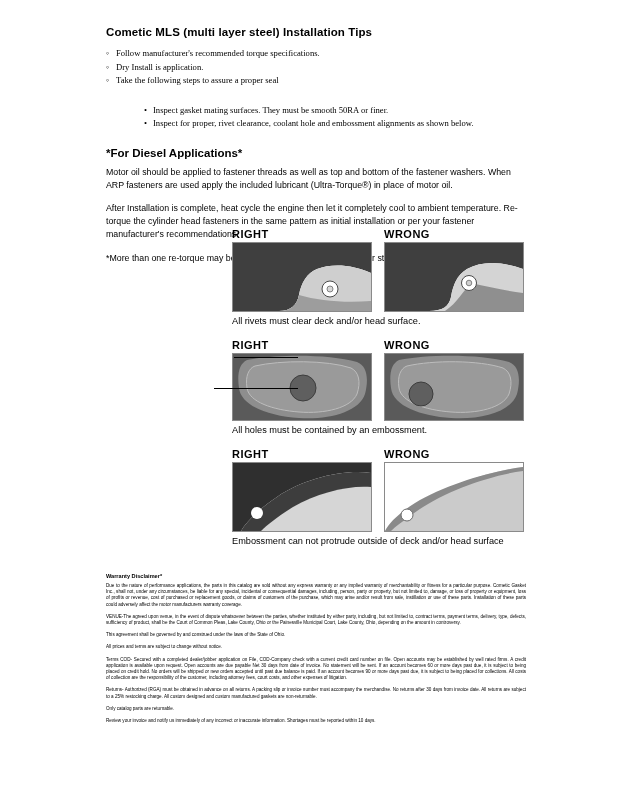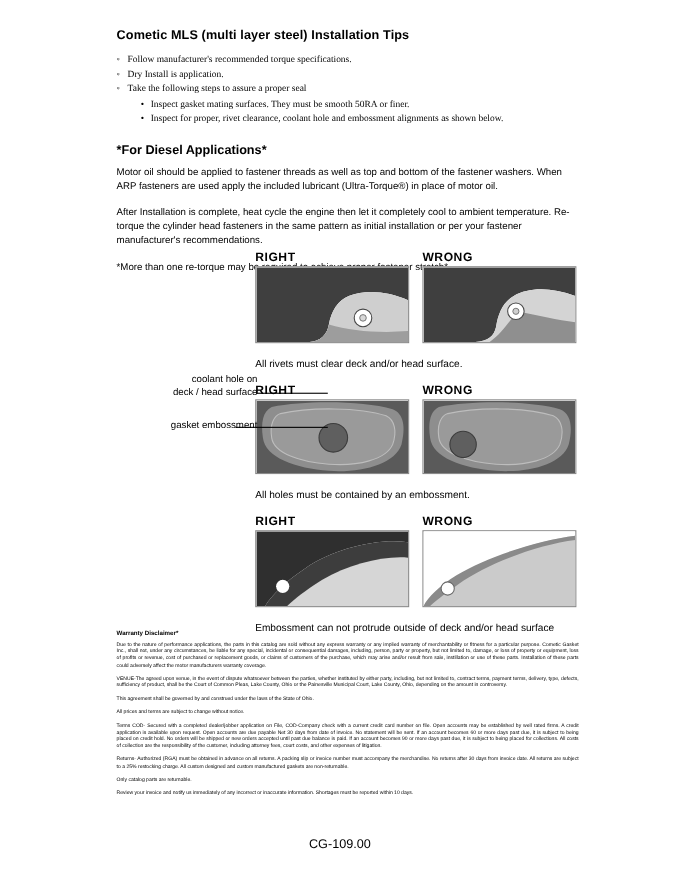--- a/index.html
+++ b/index.html
@@ -47,21 +47,21 @@
   }
   ul.bullets > li::before {
     content: "\25E6";
     position: absolute;
     left: 0;
     top: 0;
     font-size: 8.6px;
   }
   ul.subbullets {
     list-style: none;
-    margin: 0;
+    margin: 16px;
     padding: 0 0 0 12px;
   }
   ul.subbullets > li {
     font-size: 8.6px;
     line-height: 13.5px;
     padding-left: 9px;
     position: relative;
   }
   ul.subbullets > li::before {
     content: "\2022";
@@ -108,21 +108,21 @@
     width: 138px;
     height: 68px;
     border: 1px solid #8a8a8a;
     position: relative;
     overflow: hidden;
     background: #ffffff;
   }
   .fig-img.tall { height: 66px; }
   .caption {
     font-size: 9.2px;
-    margin-top: 13px;
+    margin-top: 3px;
     margin-bottom: 12px;
     line-height: 12px;
   }
   .caption.two-line { line-height: 12.5px; }
 
   
   .callouts {
     position: absolute;
     left: 104px;
     top: 338px;
@@ -285,35 +285,29 @@
             <path d="M138,8 C106,12 60,28 32,48 C18,58 10,64 6,68 L0,68 C4,60 14,50 30,40 C60,22 106,8 138,4 Z" fill="#8a8a8a"></path>
             <circle cx="22" cy="52" r="6" fill="#ffffff" stroke="#6a6a6a" stroke-width="1"></circle>
           </svg>
         </div>
       </div>
     </div>
     <div class="caption two-line">Embossment can not protrude outside of deck and/or head surface</div>
 
   </div>
 
-  <div class="callouts">
-    <div class="callout-line">coolant hole on</div>
-    <div class="callout-line">deck / head surface</div>
-    <div class="callout-line" style="margin-top:18px;">gasket embossment</div>
-  </div>
   <div class="leader" style="left:234px; top:357px; width:64px;"></div>
   <div class="leader" style="left:214px; top:388px; width:84px;"></div>
 
   <div class="warranty">
     <h3>Warranty Disclaimer*</h3>
     <p>Due to the nature of performance applications, the parts in this catalog are sold without any express warranty or any implied warranty of merchantability or fitness for a particular purpose.  Cometic Gasket Inc., shall not, under any circumstances, be liable for any special, incidental or consequential damages, including, person, party or property, but not limited to, damage, or loss of property or equipment, loss of profits or revenue, cost of purchased or replacement goods, or claims of customers of the purchase, which may arise and/or result from sale, instillation or use of these parts.  Installation of these parts could adversely affect the motor manufacturers warranty coverage.</p>
     <p>VENUE-The agreed upon venue, in the event of dispute whatsoever between the parties, whether instituted by either party, including, but not limited to, contract terms, payment terms, delivery, type, defects, sufficiency of product, shall be the Court of Common Pleas, Lake County, Ohio or the Painesville Municipal Court, Lake County, Ohio, depending on the amount in controversy.</p>
     <p>This agreement shall be governed by and construed under the laws of the State of Ohio.</p>
     <p>All prices and terms are subject to change without notice.</p>
     <p>Terms COD- Secured with a completed dealer/jobber application on File, COD-Company check with a current credit card number on file.  Open accounts may be established by well rated firms.  A credit application is available upon request.  Open accounts are due payable Net 30 days from date of invoice.  No statement will be sent.  If an account becomes 60 or more days past due, it is subject to being placed on credit hold.  No orders will be shipped or new orders accepted until past due balance is paid.  If an account becomes 90 or more days past due, it is subject to being placed for collections.  All costs of collection are the responsibility of the customer, including attorney fees, court costs, and other expenses of litigation.</p>
     <p>Returns- Authorized (RGA) must be obtained in advance on all returns.  A packing slip or invoice number must accompany the merchandise.  No returns after 30 days from invoice date.  All returns are subject to a 25% restocking charge.  All custom designed and custom manufactured gaskets are non-returnable.</p>
     <p>Only catalog parts are returnable.</p>
     <p>Review your invoice and notify us immediately of any incorrect or inaccurate information.  Shortages must be reported within 10 days.</p>
   </div>
 
-  <div class="docnum">CG-109.00</div>
 
 </div>
 
 </body></html>

